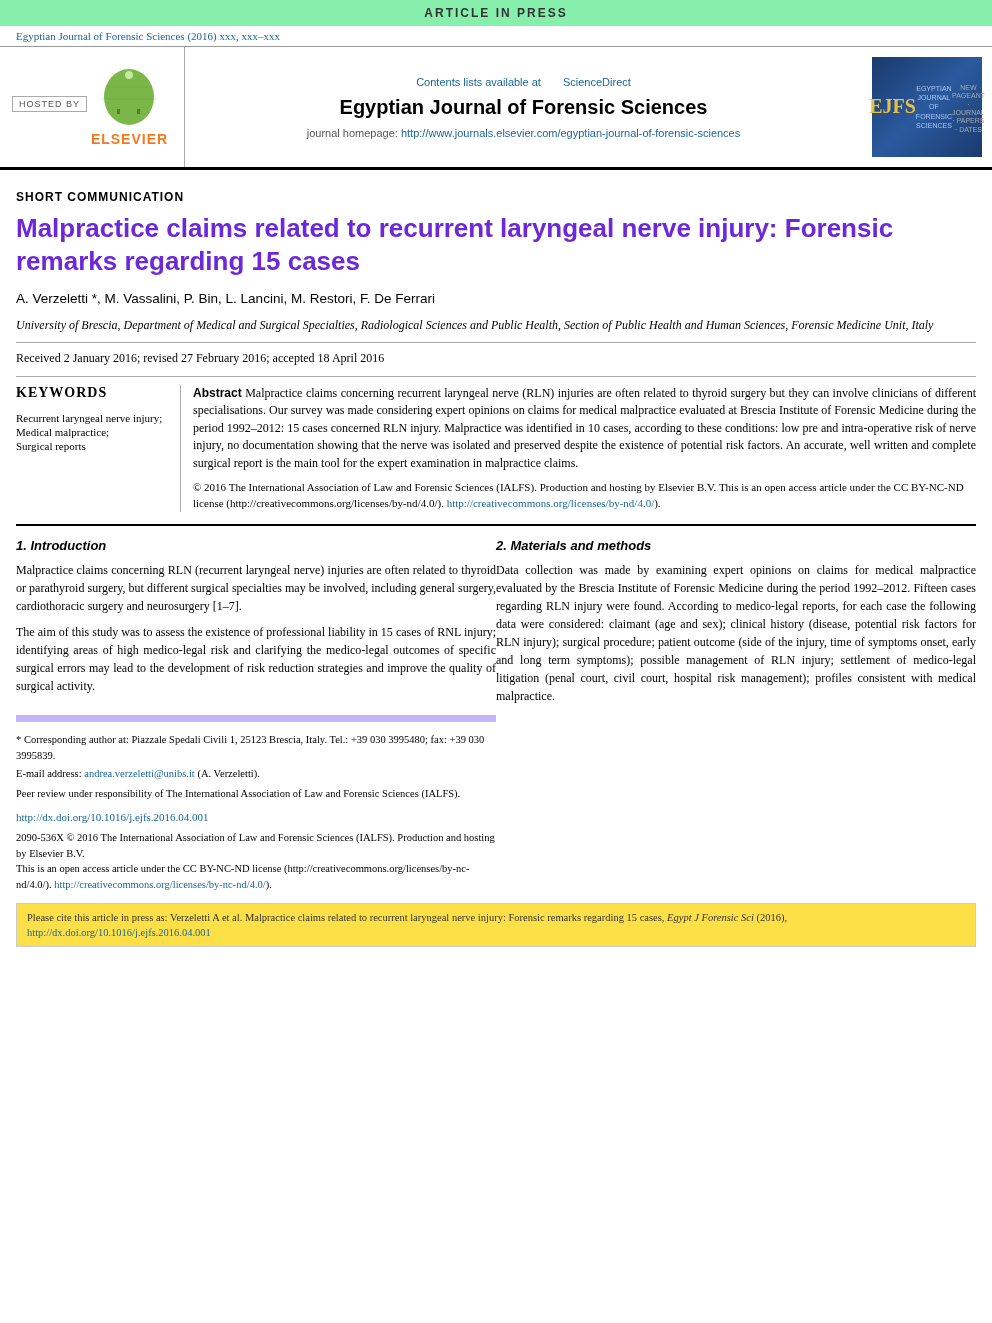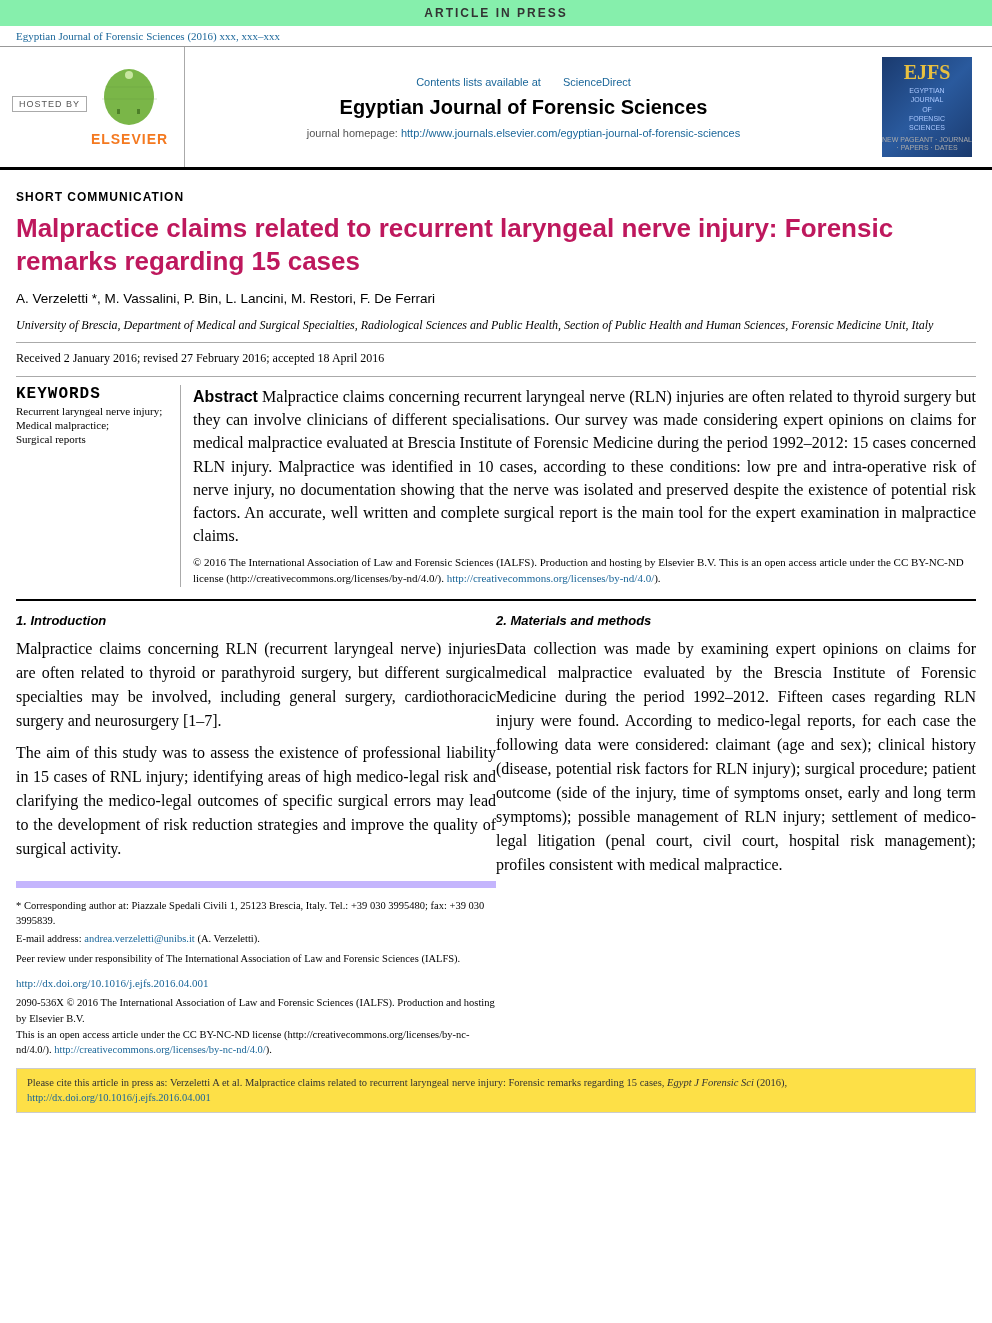--- a/index.html
+++ b/index.html
@@ -97,25 +97,24 @@
       width: 130px;
       flex-shrink: 0;
       display: flex;
       align-items: center;
       justify-content: center;
       padding: 8px;
     }
 
     
     .right-logo-box {
-      width: 90px;
+      width: 110px;
       height: 100px;
       background: linear-gradient(135deg, #1a3a6e 0%, #2a5a9e 50%, #1a3a6e 100%);
       display: flex;
-      flex-direction: column;
       align-items: center;
       justify-content: center;
       color: white;
       font-size: 8px;
       font-family: Arial, sans-serif;
       text-align: center;
     }
 
     
     .main-content {
@@ -130,21 +129,21 @@
       margin-bottom: 8px;
       color: #000;
     }
 
     .article-title {
       font-size: 26px;
       font-weight: bold;
       font-family: Arial, sans-serif;
       line-height: 1.25;
       margin-bottom: 14px;
-      color: #be185d;
+      color: #6d28d9;
     }
 
     .authors-line {
       font-size: 13.5px;
       margin-bottom: 10px;
       font-family: Arial, sans-serif;
     }
 
     .affiliation-line {
       font-size: 12px;
@@ -175,25 +174,25 @@
 
     .keywords-box {
       width: 165px;
       flex-shrink: 0;
       border-right: 1px solid #aaa;
       padding: 0 12px 0 0;
       margin-right: 12px;
     }
 
     .keywords-title {
-      font-size: 16px;
-      font-family: Liberation Mono, monospace;
+      font-size: 14px;
+      font-family: Liberation Serif, serif;
       font-weight: bold;
       letter-spacing: 1px;
-      margin-bottom: 2px;
+      margin-bottom: 11px;
     }
 
     .keyword-item {
       font-size: 11px;
       color: #000;
       margin-bottom: 2px;
     }
 
     .abstract-text-box {
       flex: 1;
@@ -235,21 +234,21 @@
       font-size: 13px;
       font-weight: bold;
       font-style: italic;
       margin-bottom: 6px;
       font-family: Arial, sans-serif;
     }
 
     .body-text {
       text-align: justify;
       margin-bottom: 8px;
-      font-size: 16px;
+      font-size: 12px;
     }
 
     
     .footnote-area {
       border-top: 7px solid #c4b5fd;
       margin-top: 16px;
       padding-top: 10px;
       font-size: 10.5px;
       line-height: 1.5;
     }

